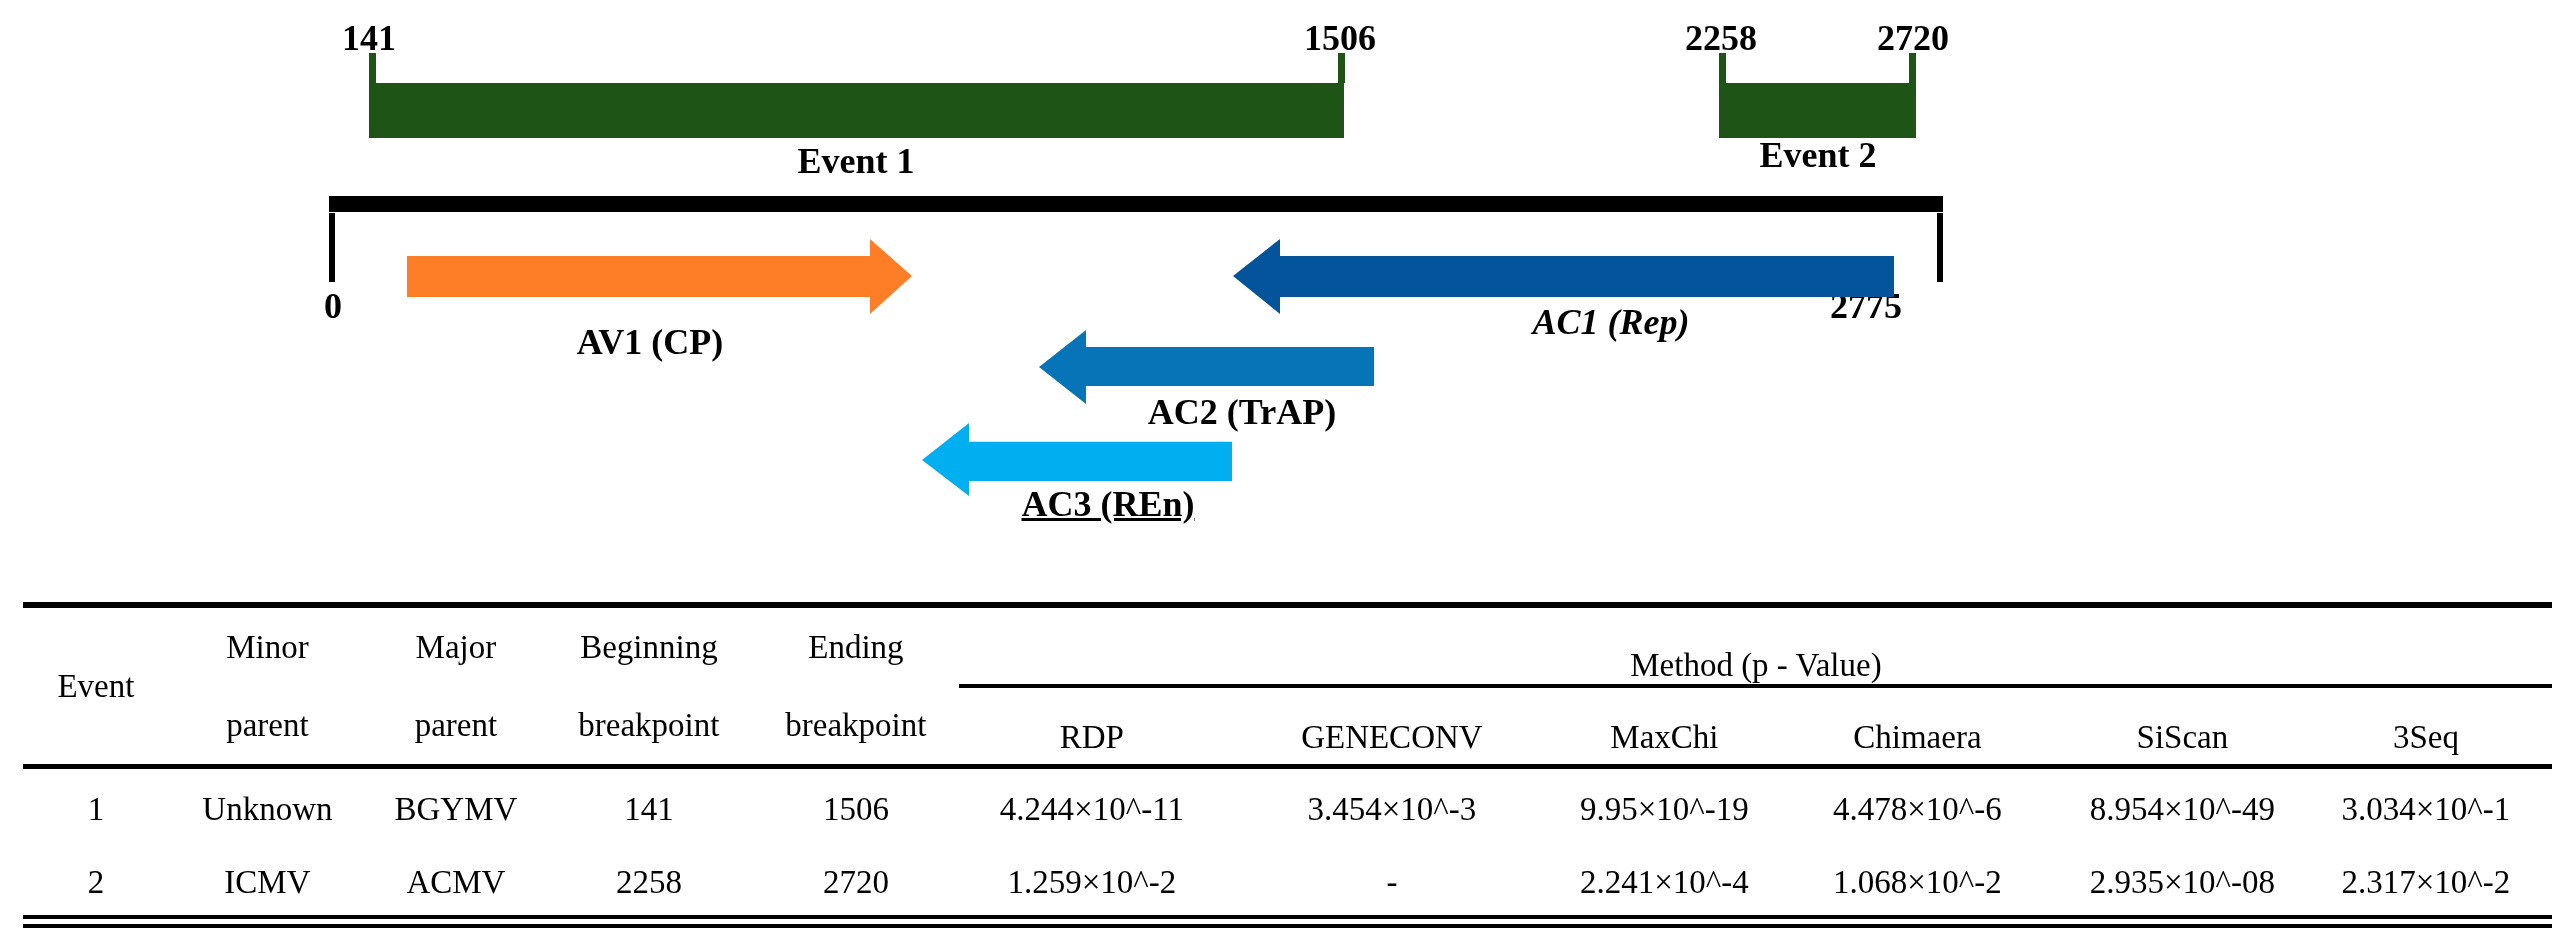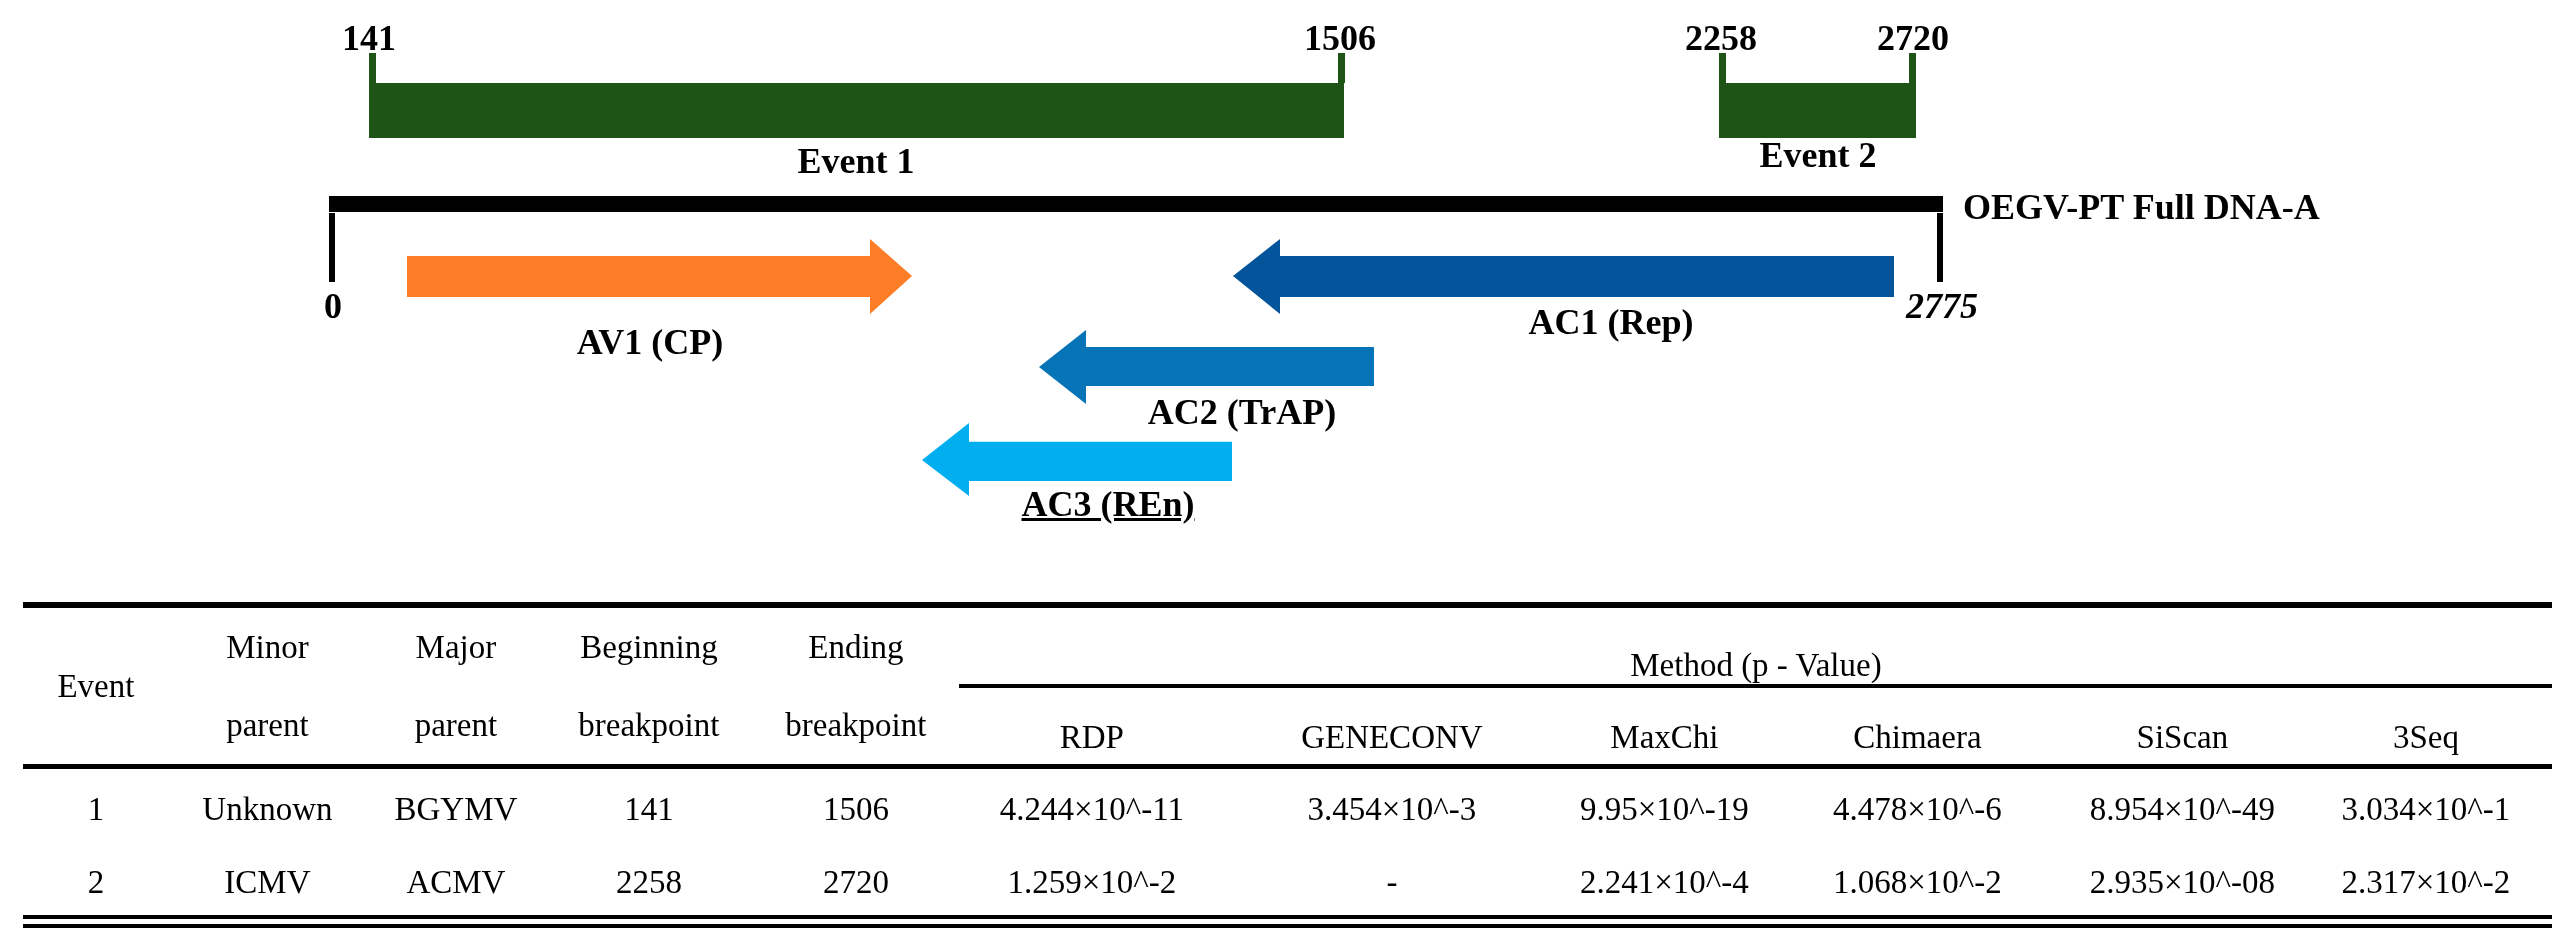--- a/index.html
+++ b/index.html
@@ -102,28 +102,27 @@
   <div class="dlabel" style="left:1913px; top:20px;">2720</div>
   <div class="abs event-tick" style="left: 1719px; top: 53px; height: 30px; background-color: rgb(31, 84, 23);"></div>
   <div class="abs event-tick" style="left: 1909px; top: 53px; height: 30px; background-color: rgb(31, 84, 23);"></div>
   <div class="abs event-bar" style="left: 1719px; top: 83px; width: 197px; height: 55px; background-color: rgb(31, 84, 23);"></div>
   <div class="dlabel" style="left:1818px; top:137px;">Event 2</div>
 
   <div class="abs genome-line" style="left: 329px; top: 196px; width: 1614px; height: 16.4px; background-color: rgb(0, 0, 0);"></div>
   <div class="abs genome-tick" style="left: 329px; top: 213px; height: 69px; background-color: rgb(0, 0, 0);"></div>
   <div class="abs genome-tick" style="left: 1937px; top: 213px; height: 69px; background-color: rgb(0, 0, 0);"></div>
   <div class="dlabel" style="left:333px; top:288px;">0</div>
-  <div class="dlabel" style="left:1942px; top:288px;font-style:italic;">2775</div>
-  <div class="dlabel left-anchor" style="left:1963px; top:189px;">OEGV-PT Full DNA-A</div>
+  <div class="dlabel" style="left:1866px; top:288px;">2775</div>
 
   <div class="gene-arrow arrow-av1" style="background-color: rgb(253, 126, 38);"></div>
   <div class="dlabel" style="left:650px; top:302px;margin-top:22px;">AV1 (CP)</div>
 
   <div class="gene-arrow arrow-ac1" style="background-color: rgb(3, 84, 155);"></div>
-  <div class="dlabel" style="left:1611px; top:304px;">AC1 (Rep)</div>
+  <div class="dlabel" style="left:1611px; top:304px;font-style:italic;">AC1 (Rep)</div>
 
   <div class="gene-arrow arrow-ac2" style="background-color: rgb(8, 116, 184);"></div>
   <div class="dlabel" style="left:1242px; top:394px;">AC2 (TrAP)</div>
 
   <div class="gene-arrow arrow-ac3" style="background-color: rgb(1, 174, 240);"></div>
   <div class="dlabel" style="left:1108px; top:486px;text-decoration:underline;">AC3 (REn)</div>
 
   <div class="table-wrap">
     <table class="results">
       <colgroup>

